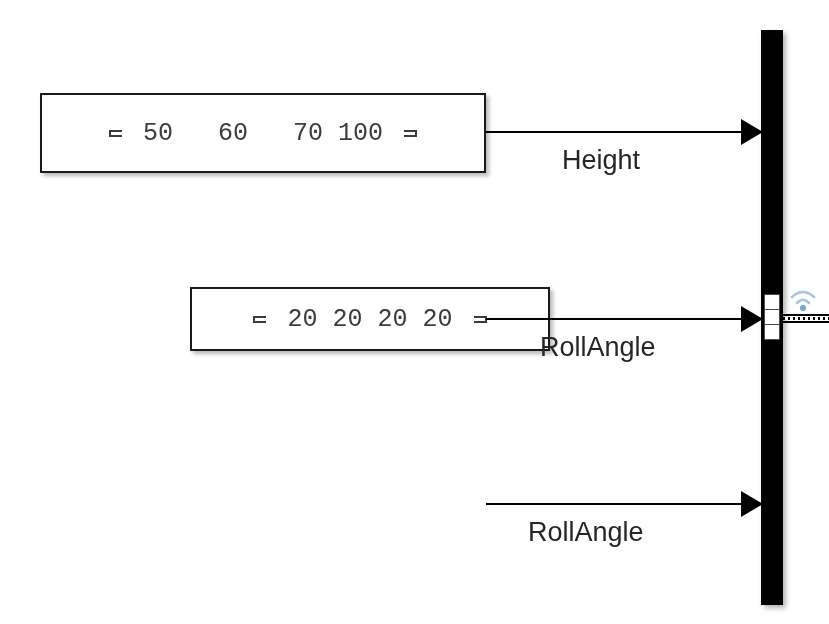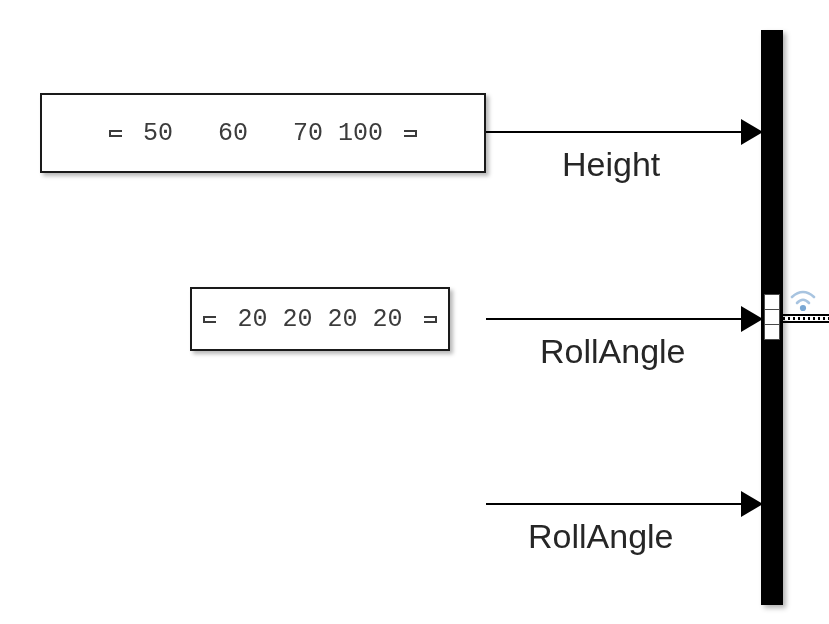--- a/index.html
+++ b/index.html
@@ -70,21 +70,21 @@
     height: 0;
     border-top: 13px solid transparent;
     border-bottom: 13px solid transparent;
     border-left: 22px solid #000000;
   }
 
   
   .sig-label {
     position: absolute;
     font-family: "Liberation Sans", sans-serif;
-    font-size: 34px;
+    font-size: 27px;
     color: #262626;
     white-space: nowrap;
     line-height: 1;
   }
 
   
   .bus-bar {
     position: absolute;
     background: #000000;
     box-shadow: 3px 3px 5px rgba(0,0,0,0.30);
@@ -136,21 +136,21 @@
       <span class="bracket left"></span>
       <span class="nums">50   60   70 100</span>
       <span class="bracket right"></span>
     </div>
   </div>
 
   <div class="sig-line" style="left:486px; top:131px; width:255px;"></div>
   <div class="arrow-head" style="left:741px; top:119px;"></div>
   <div class="sig-label" style="left:562px; top:147px;">Height</div>
 
-  <div class="const-block" style="left:190px; top:287px; width:260px; height:64px;">
+  <div class="const-block" style="left:190px; top:287px; width:360px; height:64px;">
     <div class="const-value">
       <span class="bracket left"></span>
       <span class="nums">20 20 20 20</span>
       <span class="bracket right"></span>
     </div>
   </div>
 
   <div class="sig-line" style="left:486px; top:318px; width:255px;"></div>
   <div class="arrow-head" style="left:741px; top:306px;"></div>
   <div class="sig-label" style="left:540px; top:334px;">RollAngle</div>

